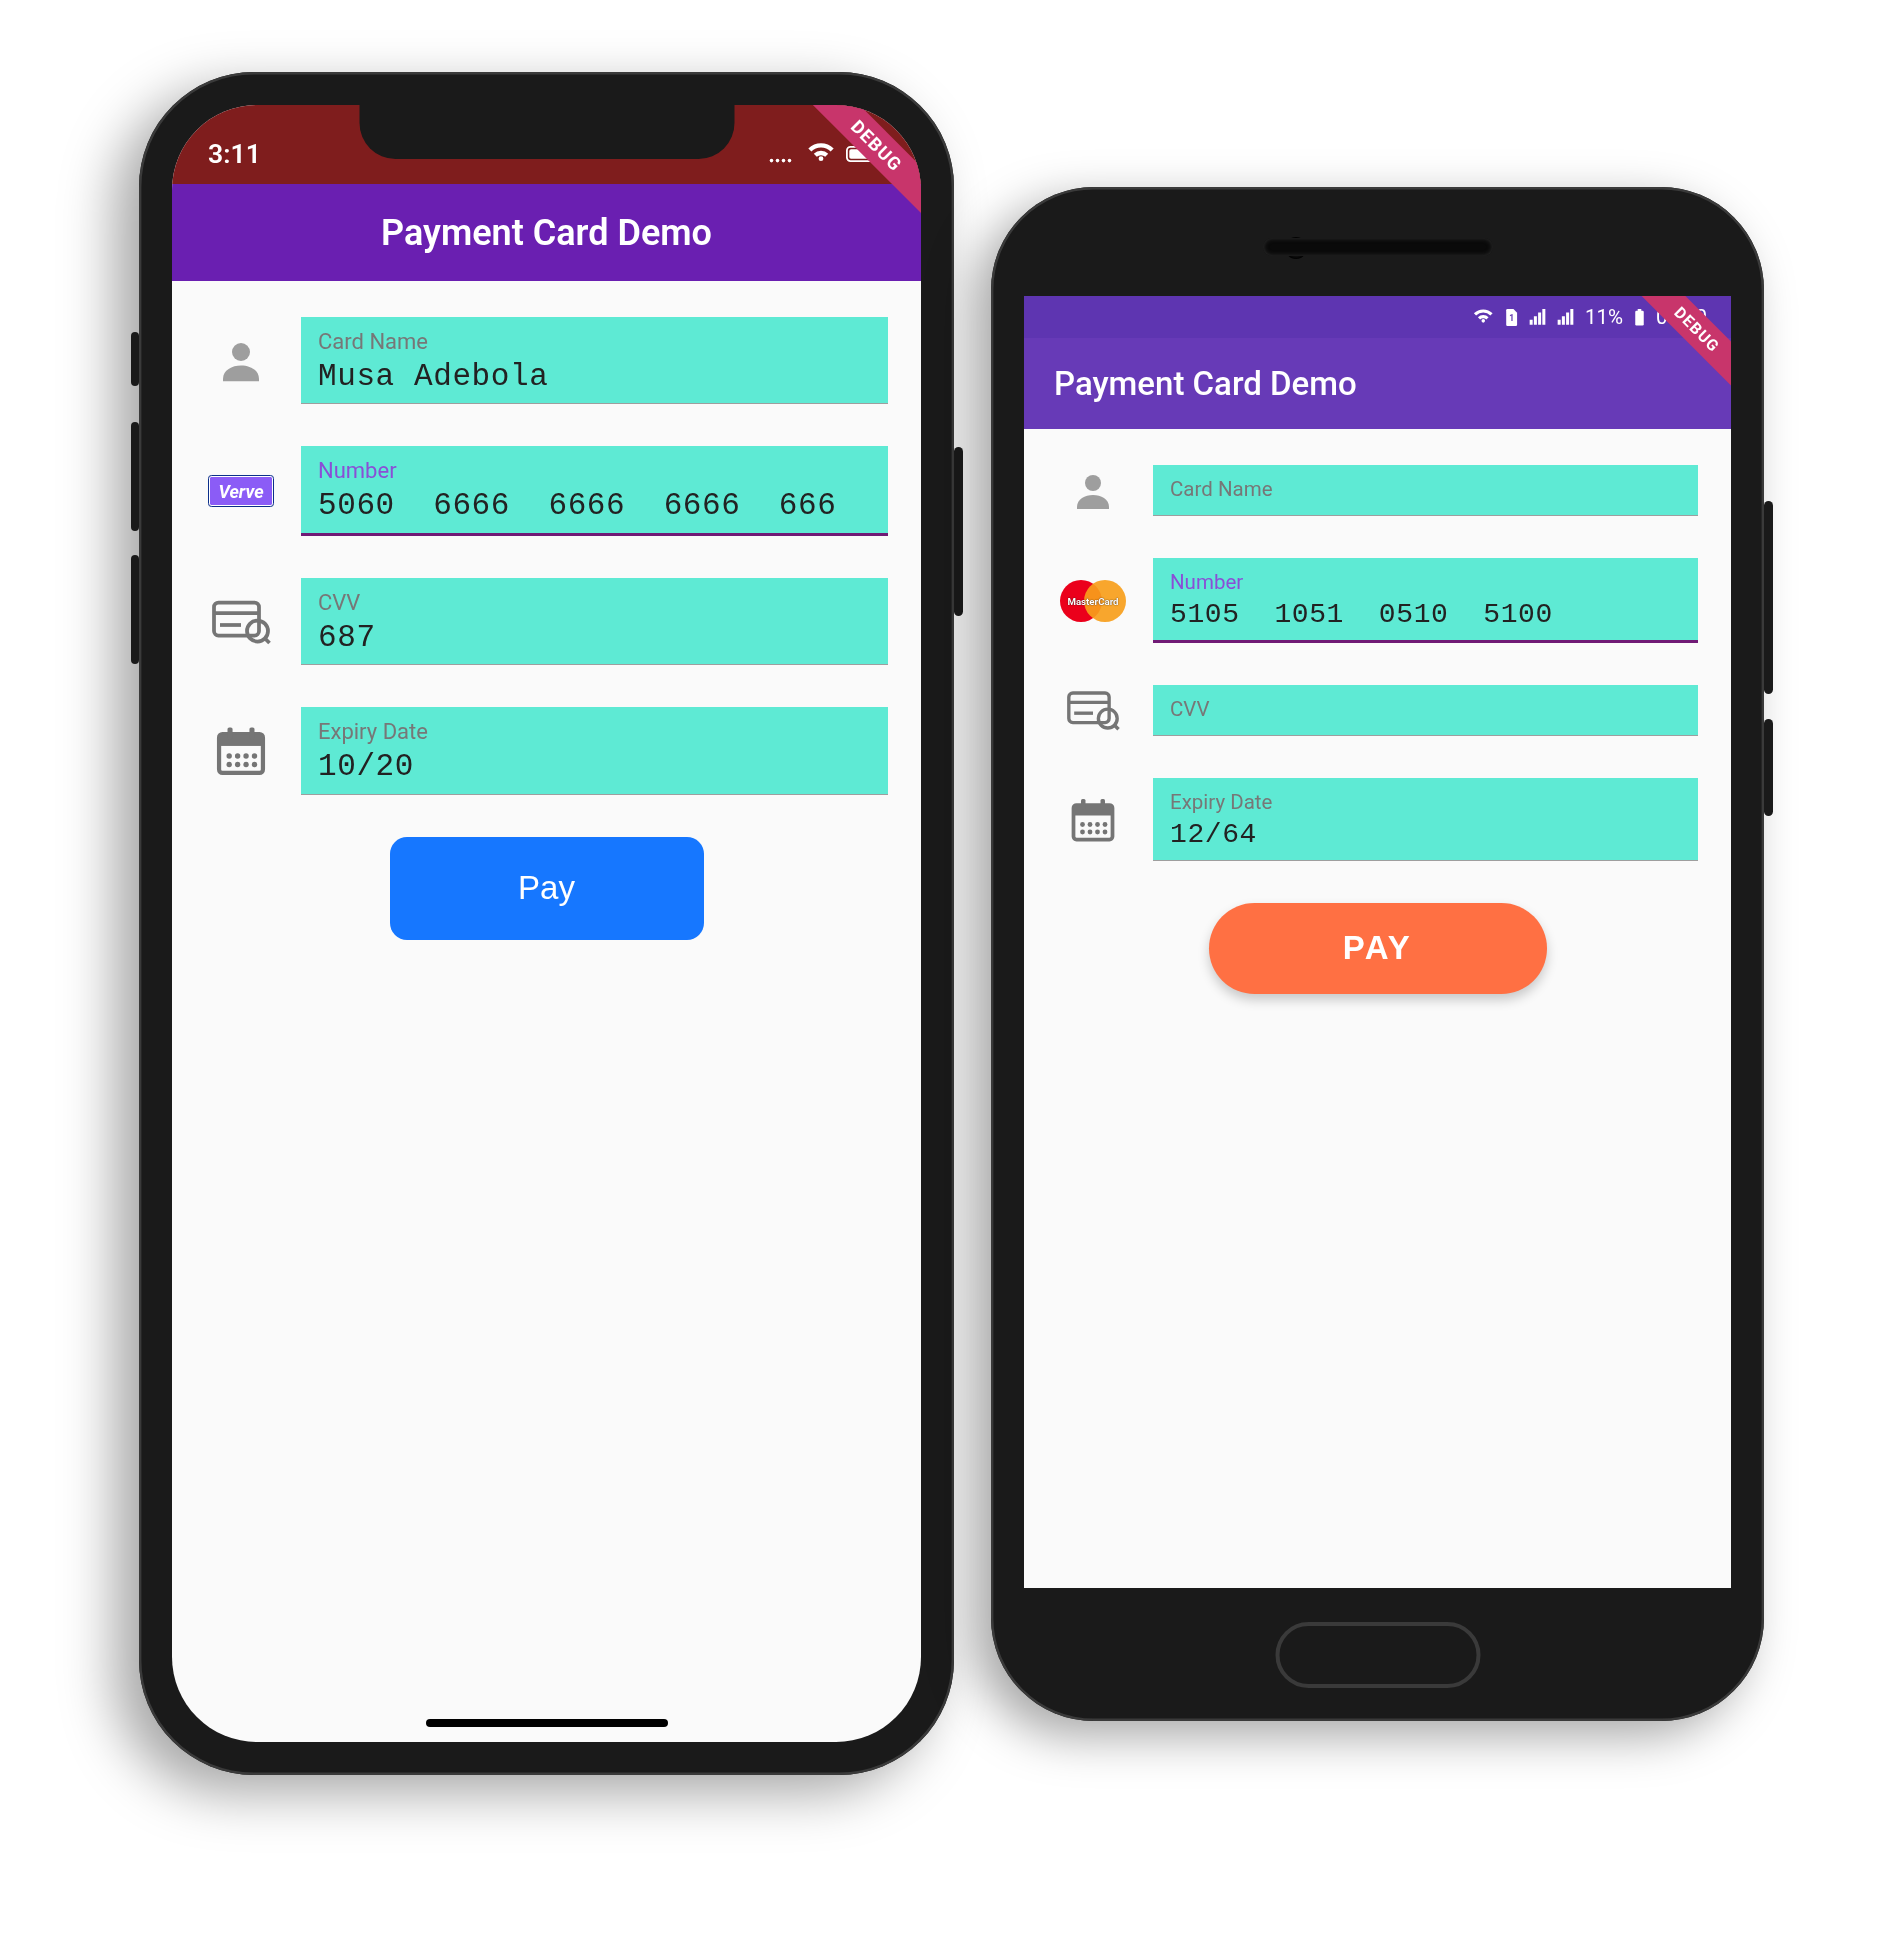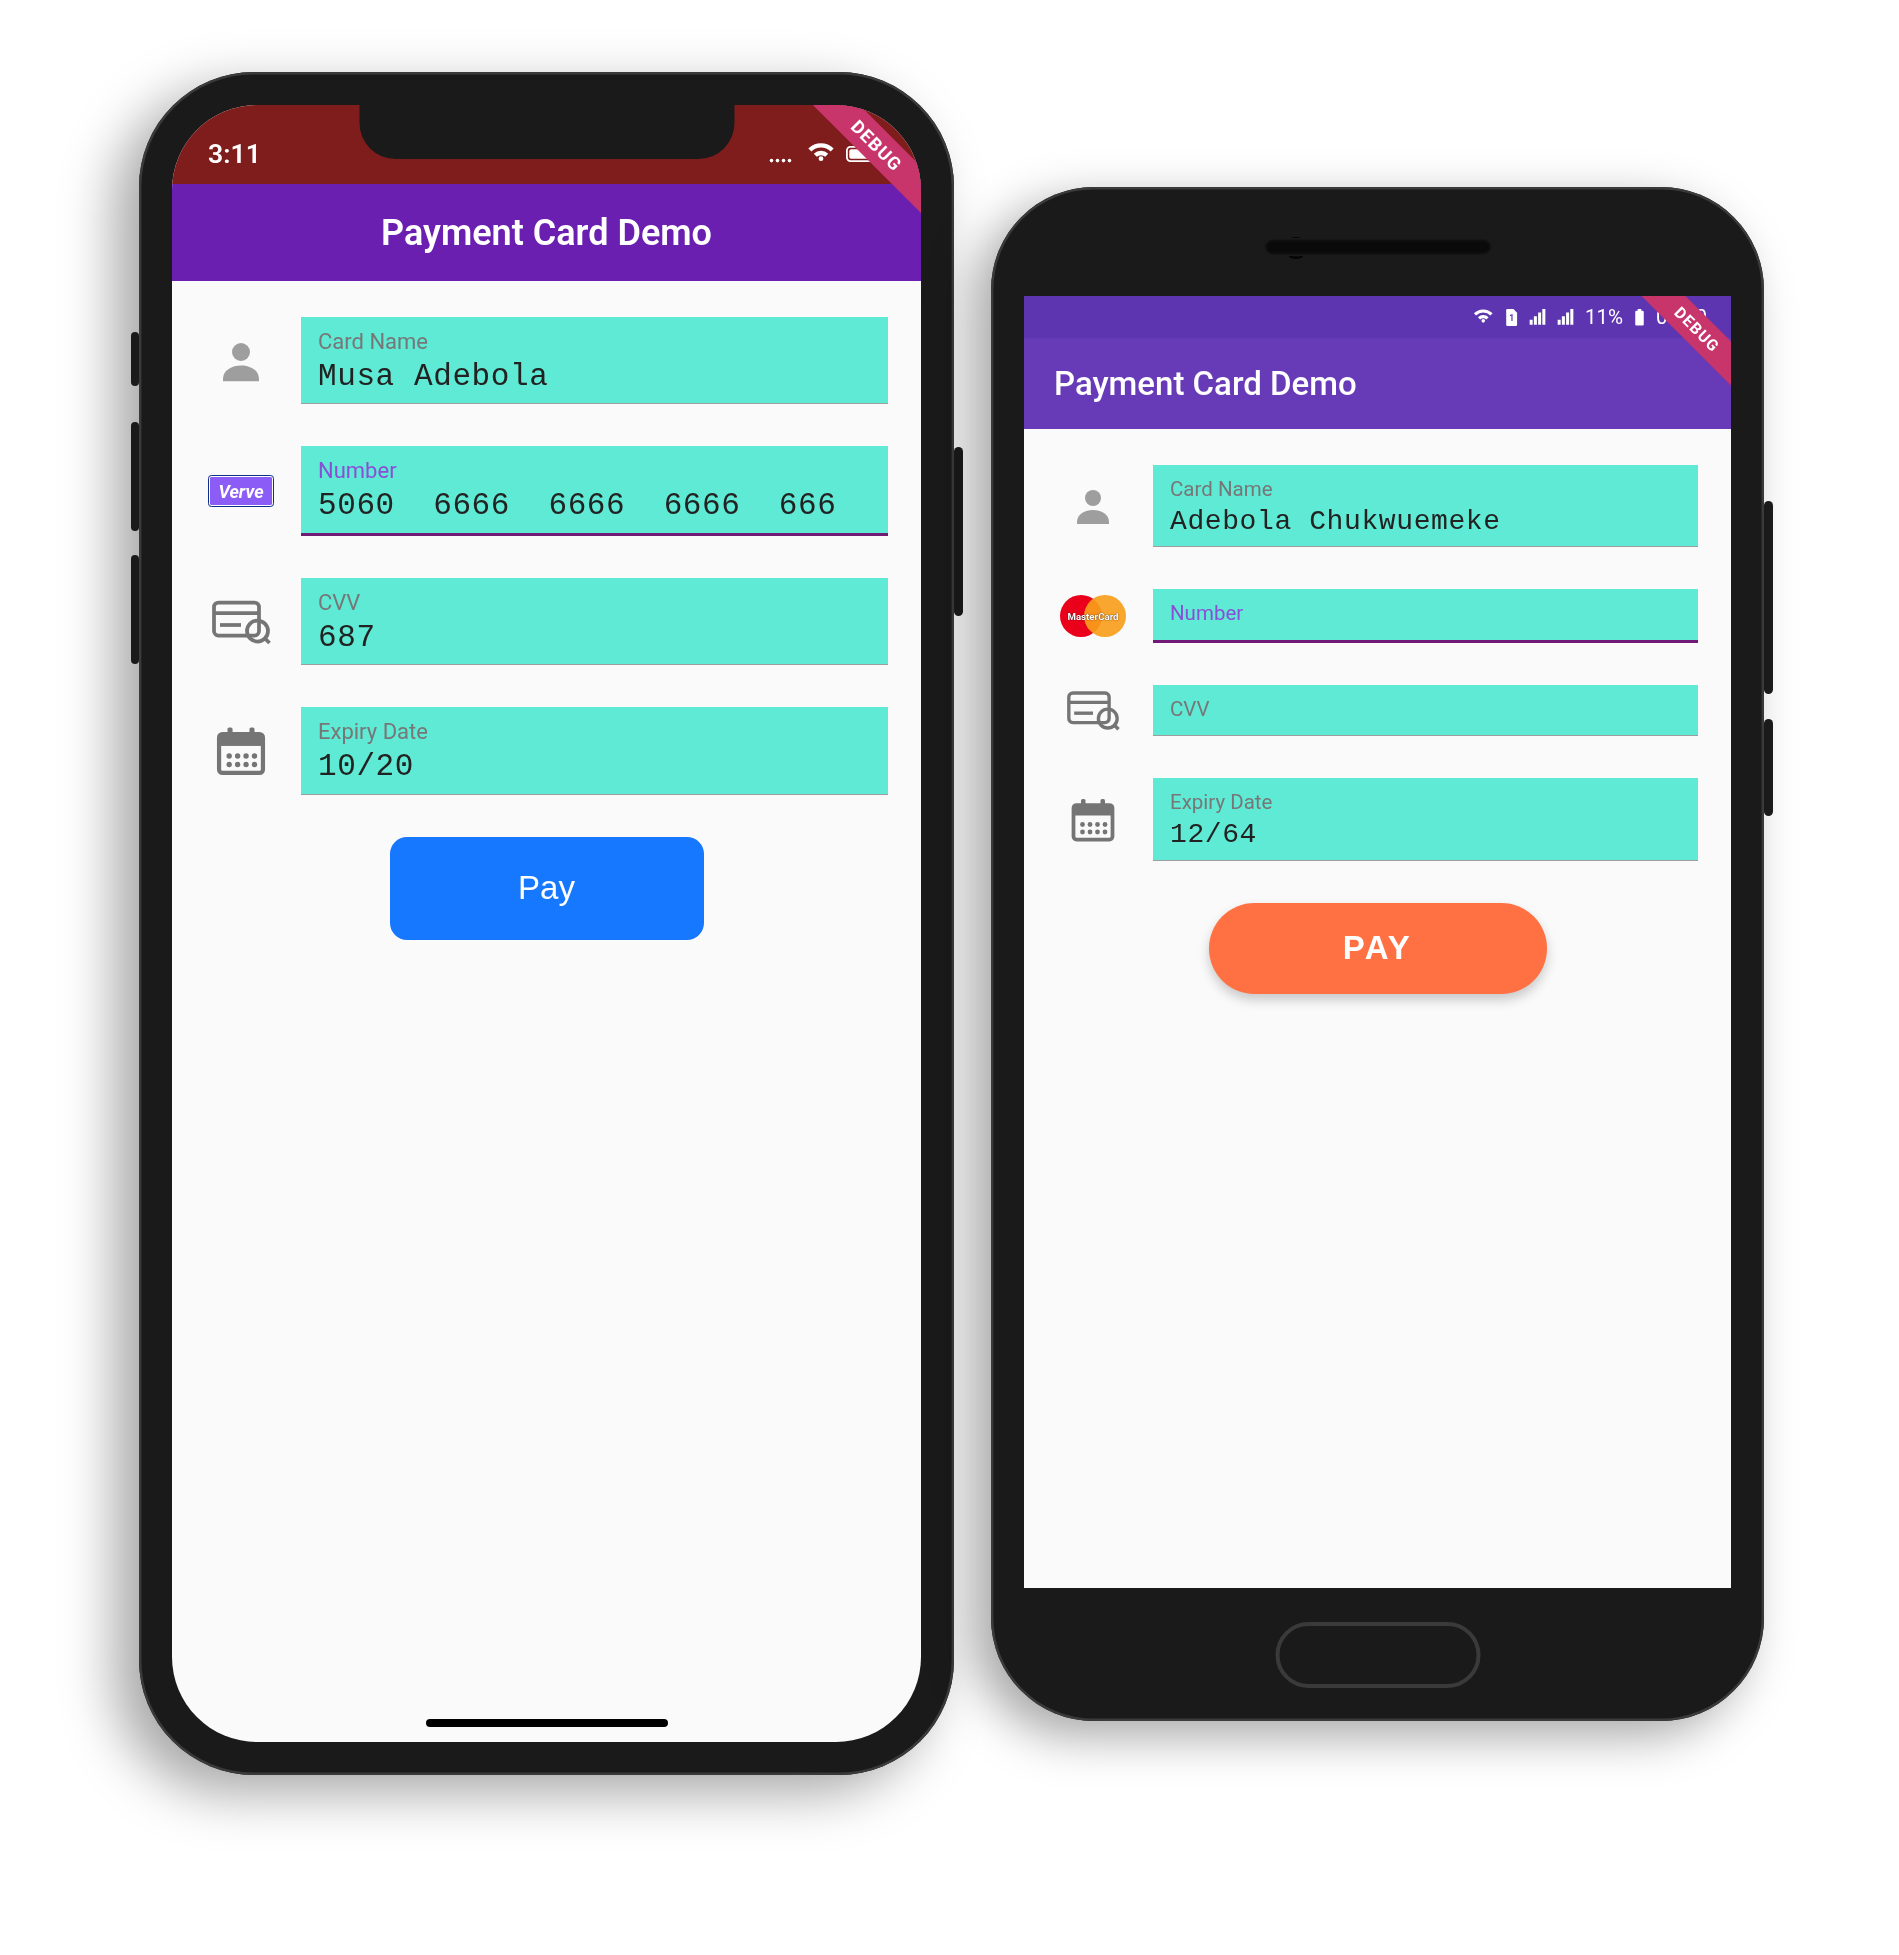--- a/index.html
+++ b/index.html
@@ -320,32 +320,32 @@
 
       <div class="row">
         <div class="lead">
           <svg width="48" height="48" viewBox="0 0 24 24" fill="#9e9e9e">
               <circle cx="12" cy="8" r="4"></circle>
               <path d="M4 20c0-4 4-6 8-6s8 2 8 6v1H4z"></path>
             </svg>
         </div>
         <div class="field">
           <div class="lbl">Card Name</div>
-          <input class="val" value="Adebola Chukwuemeke" style="">
         </div>
       </div>
 
       <div class="row">
         <div class="lead">
           <div class="mc-badge">
             <span>MasterCard</span>
           </div>
         </div>
         <div class="field focused">
           <div class="lbl">Number</div>
+          <input class="val" value="5105  1051  0510  5100" style="">
         </div>
       </div>
 
       <div class="row">
         <div class="lead">
           <svg width="54" height="43" viewBox="0 0 40 32" fill="none" stroke="#757575" stroke-width="2.5">
             <rect x="2" y="3" width="30" height="22" rx="3"></rect>
             <line x1="2" y1="10" x2="32" y2="10"></line>
             <line x1="6" y1="18" x2="20" y2="18"></line>
             <circle cx="31" cy="22" r="7"></circle>

